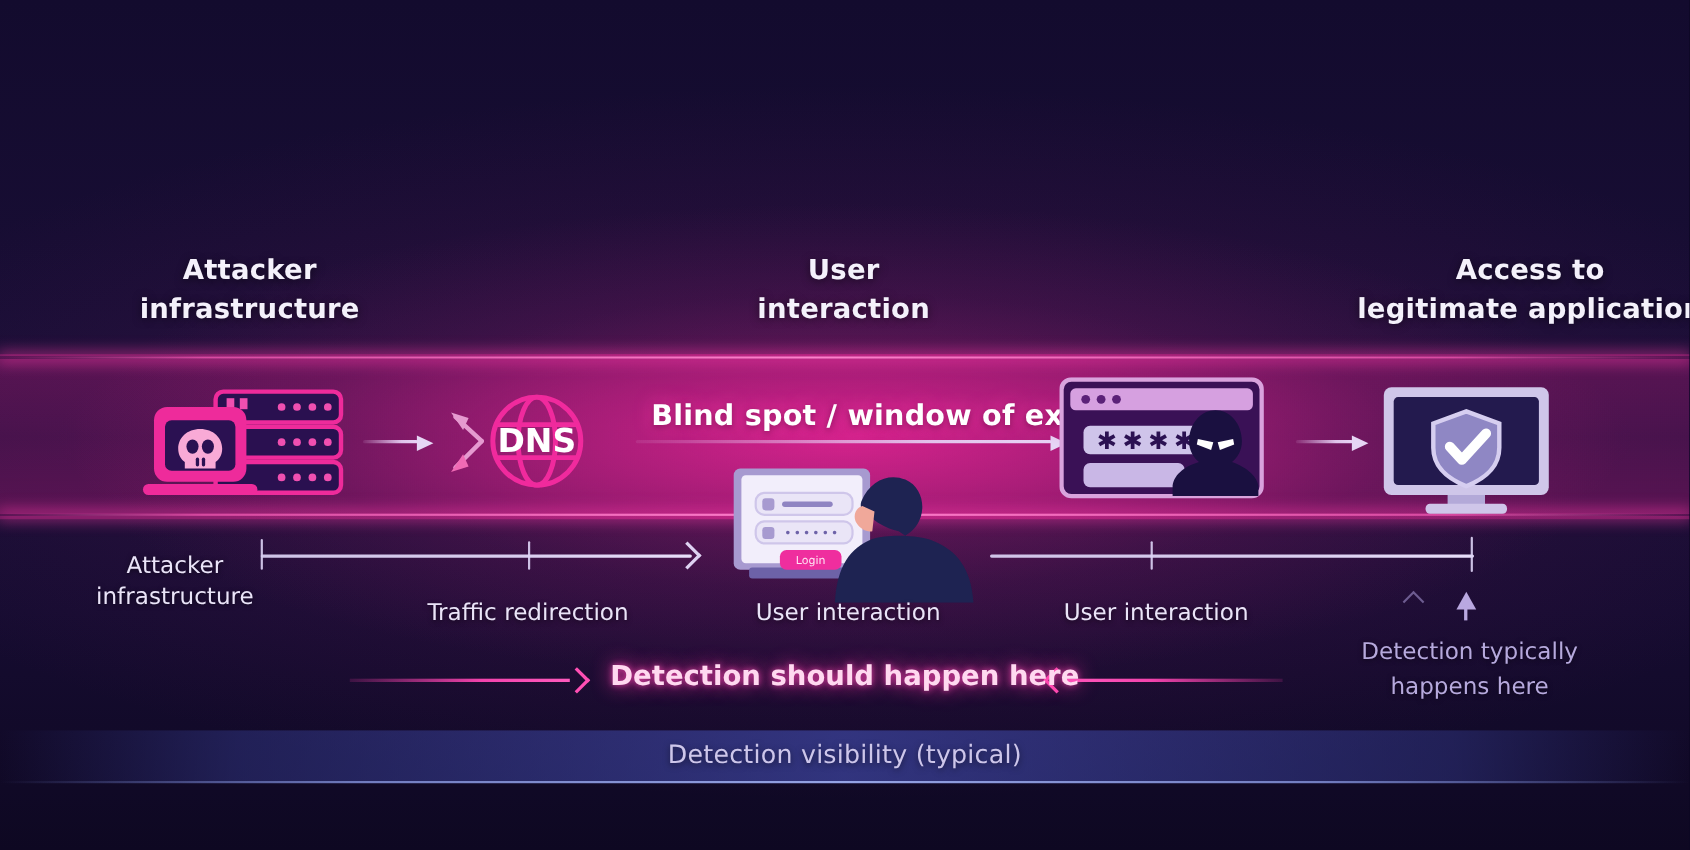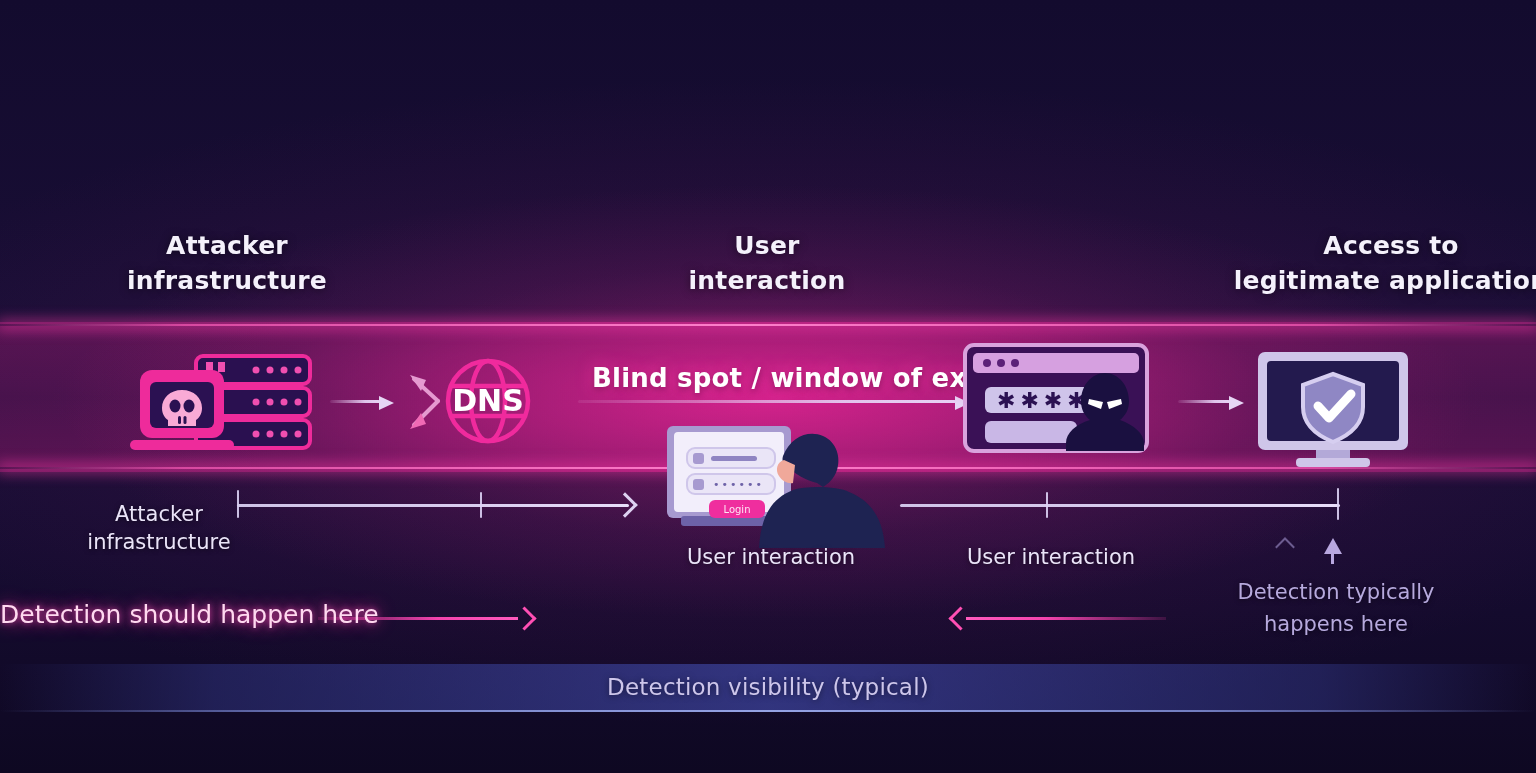--- a/index.html
+++ b/index.html
@@ -118,21 +118,21 @@
     background: linear-gradient(270deg, rgba(255,60,170,0.15) 0%, rgba(255,70,180,0.95) 60%, rgba(255,90,190,1) 100%);
   }
   .det-head {
     position: absolute; width: 17px; height: 17px; top: 10px;
     border-top: 3px solid #ff4fb4; border-right: 3px solid #ff4fb4;
   }
   #det-head-left  { transform: rotate(45deg); }
   #det-head-right { transform: rotate(225deg); }
   #detection-label {
     position: absolute; left: 0; right: 0; top: 600px;
-    text-align: left; color: #ffd9f0; font-weight: normal; font-size: 25px;
+    text-align: center; color: #ffd9f0; font-weight: bold; font-size: 25px;
     text-shadow: 0 0 18px rgba(255,50,165,.95), 0 0 6px rgba(255,90,190,.8);
   }
 
   
   #det-typ-arrow {
     position: absolute; left: 1324px; top: 538px; width: 0; height: 0;
     border-left: 9px solid transparent; border-right: 9px solid transparent;
     border-bottom: 16px solid #b9a8e0;
   }
   #det-typ-arrow-stem {
@@ -332,20 +332,21 @@
     <div class="tl-axis" style="left:237px; width:392px;"></div>
     <div class="tl-tick" style="left:480px; top:22px; height:26px;"></div>
     <div class="tl-arrowhead" style="left:616px;"></div>
 
     <div class="tl-axis" style="left:900px; width:440px;"></div>
     <div class="tl-tick" style="left:1046px; top:22px; height:26px;"></div>
     <div class="tl-tick" style="left:1337px; top:18px; height:32px;"></div>
   </div>
 
   <div class="tl-label" style="left:34px; top:500px; width:250px;">Attacker<br>infrastructure</div>
+  <div class="tl-label" style="left:360px; top:543px; width:240px;">Traffic redirection</div>
   <div class="tl-label" style="left:660px; top:543px; width:222px;">User interaction</div>
   <div class="tl-label" style="left:940px; top:543px; width:222px;">User interaction</div>
 
   <div id="detection-row">
     <div class="det-line" style="left:318px; width:200px;"></div>
     <div class="det-head" id="det-head-left" style="left:516px;"></div>
     <div class="det-line rev" style="left:966px; width:200px;"></div>
     <div class="det-head" id="det-head-right" style="left:952px;"></div>
   </div>
   <div id="detection-label">Detection should happen here</div>

